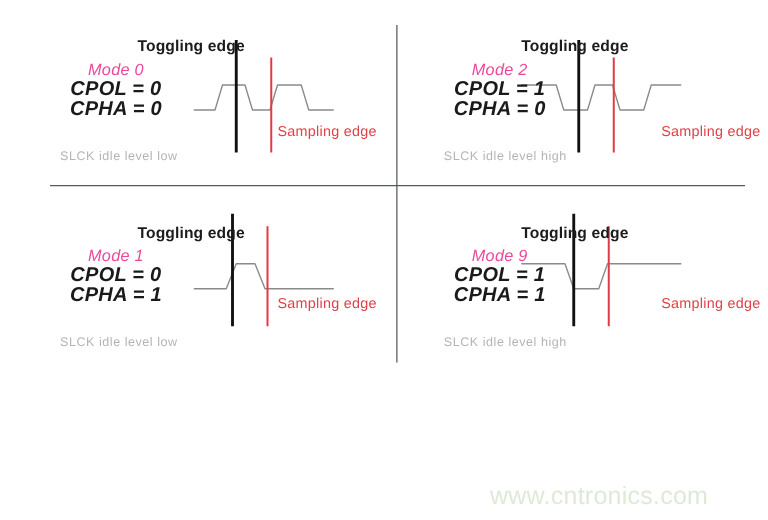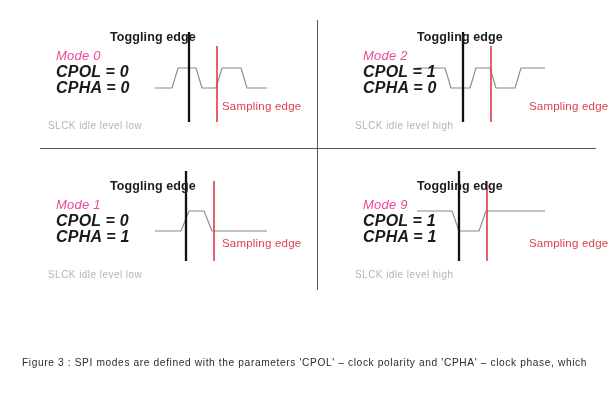--- a/index.html
+++ b/index.html
@@ -40,20 +40,21 @@
     width: 0;
     height: 270px;
     border-left: 1px solid #555a5e;
   }
 
   
   .panel {
     position: absolute;
     width: 307px;
     height: 148px;
+    text-align: center;
   }
   .panel-m0 { left: 0;    top: 0;   }
   .panel-m2 { left: 307px; top: 0;  }
   .panel-m1 { left: 0;    top: 149px; }
   .panel-m3 { left: 307px; top: 149px; }
 
   
   .toggling-label {
     position: absolute;
     left: 110px;
@@ -214,17 +215,17 @@
     <div class="mode-block">
       <div class="mode-title">Mode 9</div>
       <div class="mode-param">CPOL = 1</div>
       <div class="mode-param">CPHA = 1</div>
     </div>
     <div class="sampling-label sampling-m3">Sampling edge</div>
     <div class="idle-note">SLCK idle level high</div>
   </div>
 
   <div class="caption">
-    <span class="caption-line l1">Figure 3 : SPI modes are defined with the parameters 'CPOL' – clock polarity and 'CPHA' – clock phase, which</span>
-  </div>
-
+  </div>
+
+  <div class="watermark">www.cntronics.com</div>
 
 </div>
 
 </body></html>

